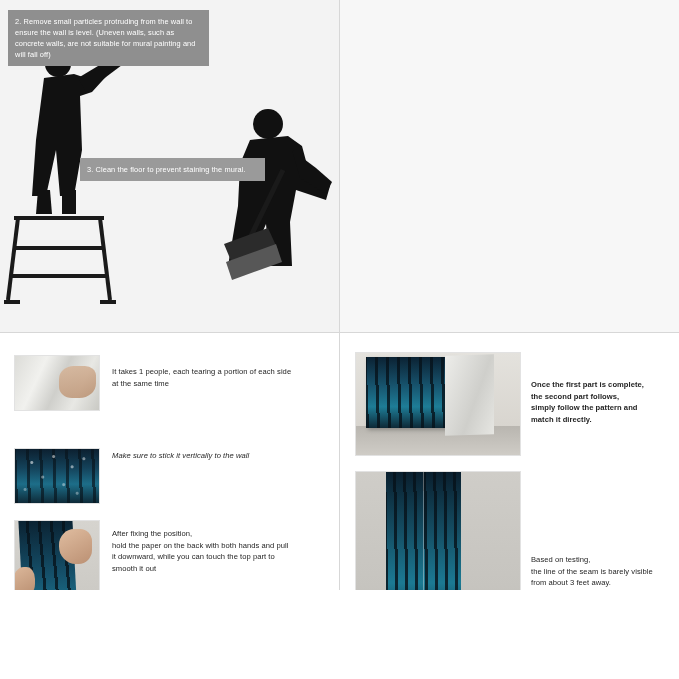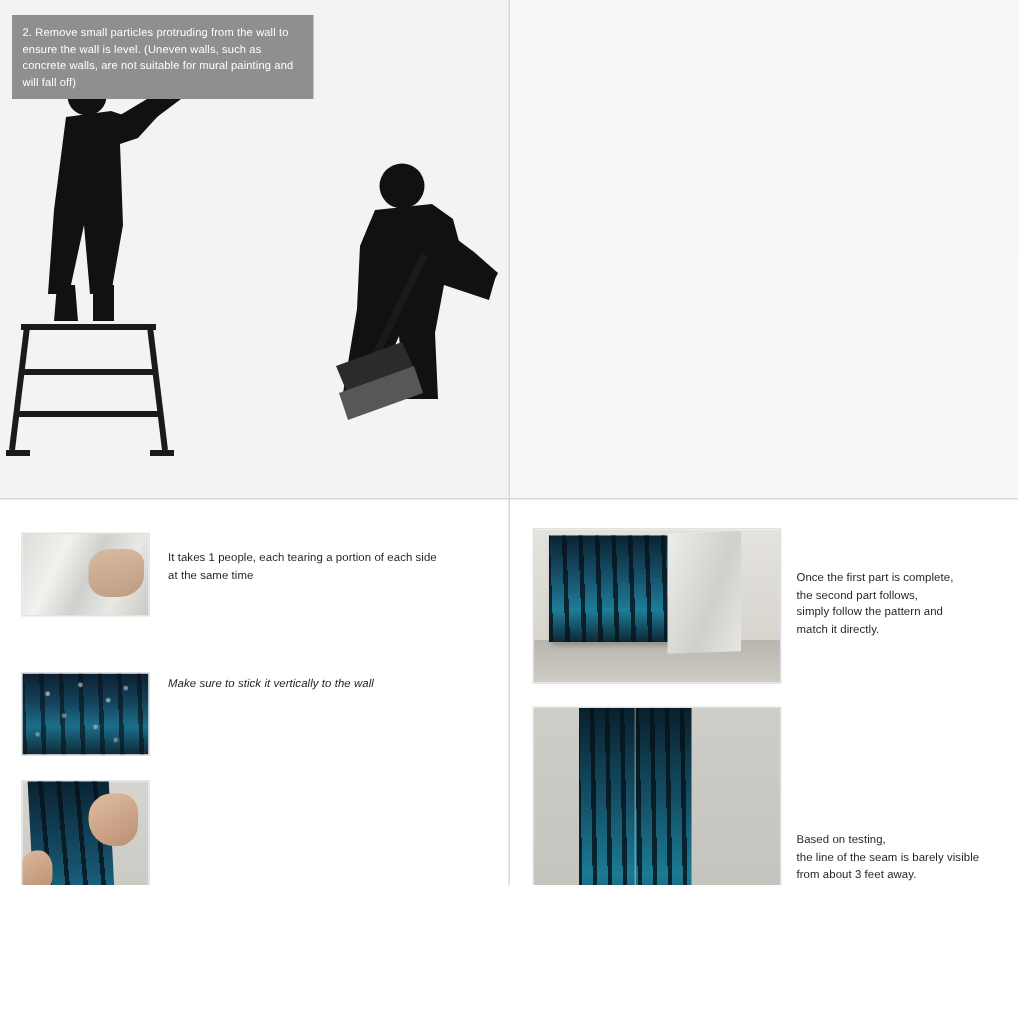--- a/index.html
+++ b/index.html
@@ -78,21 +78,21 @@
   #bl-t1 { left: 14px; top: 355px; width: 86px; height: 56px; }
   #bl-t2 { left: 14px; top: 448px; width: 86px; height: 56px; }
   #bl-t3 { left: 14px; top: 520px; width: 86px; height: 137px; }
   #bl-c1 { left: 112px; top: 366px; width: 212px; }
   #bl-c2 { left: 112px; top: 450px; width: 212px; }
   #bl-c3 { left: 112px; top: 528px; width: 212px; }
 
   
   #br-t1 { left: 355px; top: 352px; width: 166px; height: 104px; }
   #br-t2 { left: 355px; top: 471px; width: 166px; height: 192px; }
-  #br-c1 { left: 531px; top: 379px; width: 140px; }
+  #br-c1 { left: 531px; top: 379px; width: 140px; font-weight: bold; }
   #br-c2 { left: 531px; top: 554px; width: 140px; }
 
   
   .ph-paper {
     position: absolute; inset: 0;
     background:
       linear-gradient(115deg, #dcdcd8 0%, #f1f1ee 30%, #cfcfcb 52%, #e8e8e4 74%, #c9c9c4 100%);
   }
   .ph-paper .hand {
     position: absolute;
@@ -259,20 +259,21 @@
       </g>
 
       <g>
         <path d="M283 170 L246 246" stroke="#1a1a1a" stroke-width="5" fill="none"></path>
         <path d="M224 244 L268 228 L278 250 L234 268 Z" fill="#2b2b2b"></path>
         <path d="M226 262 L276 244 L282 262 L232 280 Z" fill="#575757"></path>
       </g>
     </svg>
 
     <div class="callout" id="callout-1">2. Remove small particles protruding from the wall to ensure the wall is level. (Uneven walls, such as concrete walls, are not suitable for mural painting and will fall off)</div>
+    <div class="callout light" id="callout-2">3. Clean the floor to prevent staining the mural.</div>
   </div>
 
   <div class="quad q-tr">
     
 
     
     
 
     
     
@@ -303,20 +304,24 @@
 
   <div class="thumb" id="bl-t3">
     <div class="ph-peel">
       <div class="strip">
         <div class="trunks"></div>
       </div>
       <div class="hand"></div>
       <div class="hand2"></div>
     </div>
   </div>
+  <div class="cap" id="bl-c3" style="white-space:pre-line;">After fixing the position,
+hold the paper on the back with both hands and pull
+it downward, while you can touch the top part to
+smooth it out</div>
 
   <div class="quad q-br"></div>
 
   <div class="thumb" id="br-t1">
     <div class="ph-wall-room">
       <div class="mural">
         <div class="trunks"></div>
       </div>
       <div class="sheet"></div>
     </div>

